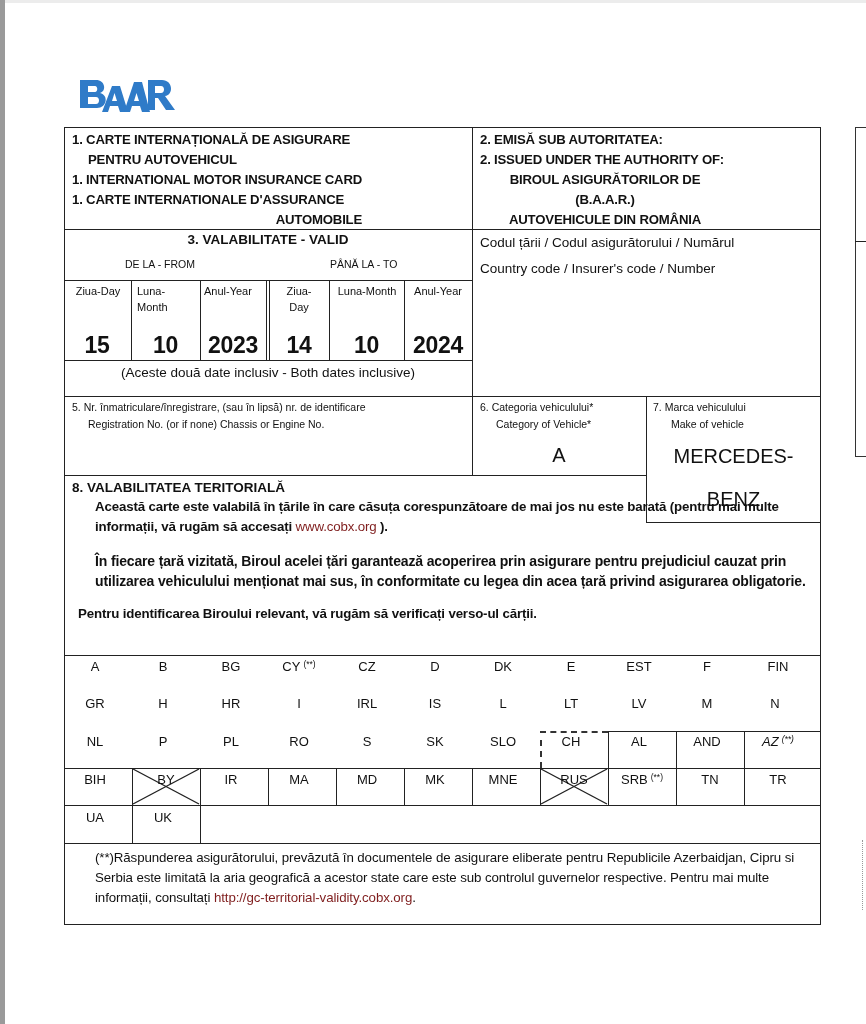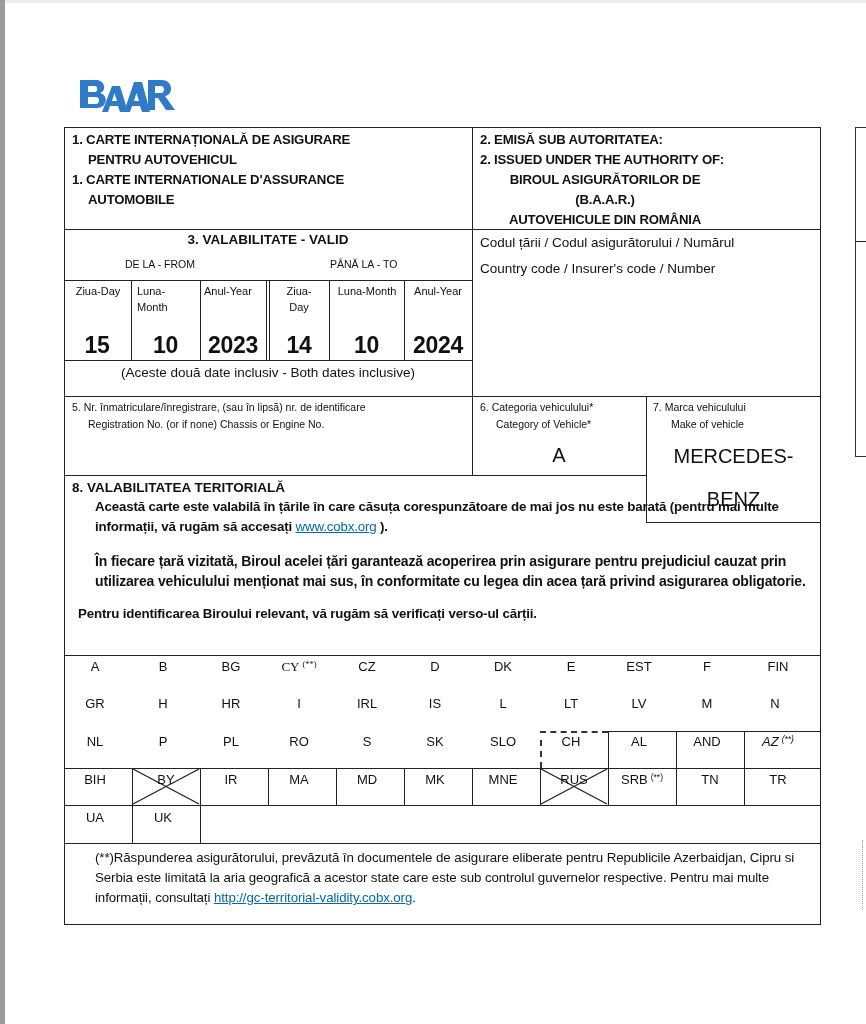--- a/index.html
+++ b/index.html
@@ -14,21 +14,21 @@
   .b { border:1.5px solid #222; }
   .bold { font-weight:bold; }
   .logo { position:absolute; left:78px; top:76px; width:100px; height:38px; }
   .t13 { font-size:13.2px; line-height:20px; letter-spacing:-0.2px; }
   .t11 { font-size:11px; line-height:16px; }
   .t10 { font-size:10.5px; line-height:14px; }
   .big { font-size:23px; font-weight:bold; letter-spacing:-0.3px; }
   .hline { position:absolute; height:0; border-top:1.5px solid #222; }
   .vline { position:absolute; width:0; border-left:1.5px solid #222; }
   .ctr { text-align:center; }
-  a.lnk { color:#0369a1; text-decoration:underline; }
+  a.lnk { color:#7f1d1d; }
   .cc { position:absolute; width:68px; text-align:center; font-size:13px; line-height:16px; }
   .sup { font-size:8.5px; vertical-align:top; position:relative; top:-3px; margin-left:3px; }
   .xcross { position:absolute; }
 </style>
 </head>
 <body>
 
 <div class="left-edge"></div>
 <div class="top-edge"></div>
 
@@ -67,22 +67,23 @@
 <div class="vline" style="left:131px;top:280px;height:80px;"></div>
 <div class="vline" style="left:200px;top:280px;height:80px;"></div>
 <div class="vline" style="left:266px;top:280px;height:80px;"></div>
 <div class="vline" style="left:269px;top:280px;height:80px;"></div>
 <div class="vline" style="left:329px;top:280px;height:80px;"></div>
 <div class="vline" style="left:404px;top:280px;height:80px;"></div>
 
 <div class="abs t13 bold" style="left:72px;top:130px;">
   <div>1. CARTE INTERNAȚIONALĂ DE ASIGURARE</div>
   <div style="padding-left:16px;">PENTRU AUTOVEHICUL</div>
+  <div>1. INTERNATIONAL MOTOR INSURANCE CARD</div>
   <div>1. CARTE INTERNATIONALE D'ASSURANCE</div>
-  <div style="padding-left:16px;">AUTOMOBILE</div>
+  <div style="padding-left:16px;text-align:right;">AUTOMOBILE</div>
 </div>
 
 <div class="abs t13 bold" style="left:480px;top:130px;width:335px;">
   <div>2. EMISĂ SUB AUTORITATEA:</div>
   <div>2. ISSUED UNDER THE AUTHORITY OF:</div>
   <div class="ctr" style="width:250px;">BIROUL ASIGURĂTORILOR DE</div>
   <div class="ctr" style="width:250px;">(B.A.A.R.)</div>
   <div class="ctr" style="width:250px;">AUTOVEHICULE DIN ROMÂNIA</div>
 </div>
 <div class="abs" style="left:480px;top:230px;font-size:13.5px;line-height:26px;">
@@ -171,21 +172,21 @@
   <line x1="1" y1="36" x2="67" y2="1" stroke="#222" stroke-width="1.4"></line>
 </svg>
 <svg class="xcross" style="left:540px;top:768px;" width="68" height="37">
   <line x1="1" y1="1" x2="67" y2="36" stroke="#222" stroke-width="1.4"></line>
   <line x1="1" y1="36" x2="67" y2="1" stroke="#222" stroke-width="1.4"></line>
 </svg>
 
 <div class="cc" style="left:61px;top:659px;">A</div>
 <div class="cc" style="left:129px;top:659px;">B</div>
 <div class="cc" style="left:197px;top:659px;">BG</div>
-<div class="cc" style="left:265px;top:659px;font-family:Liberation Serif, serif;"><span>CY</span><span class="sup">(**)</span></div>
+<div class="cc" style="left:265px;top:659px;"><span>CY</span><span class="sup">(**)</span></div>
 <div class="cc" style="left:333px;top:659px;">CZ</div>
 <div class="cc" style="left:401px;top:659px;">D</div>
 <div class="cc" style="left:469px;top:659px;">DK</div>
 <div class="cc" style="left:537px;top:659px;">E</div>
 <div class="cc" style="left:605px;top:659px;">EST</div>
 <div class="cc" style="left:673px;top:659px;">F</div>
 <div class="cc" style="left:744px;top:659px;">FIN</div>
 
 <div class="cc" style="left:61px;top:696px;">GR</div>
 <div class="cc" style="left:129px;top:696px;">H</div>

